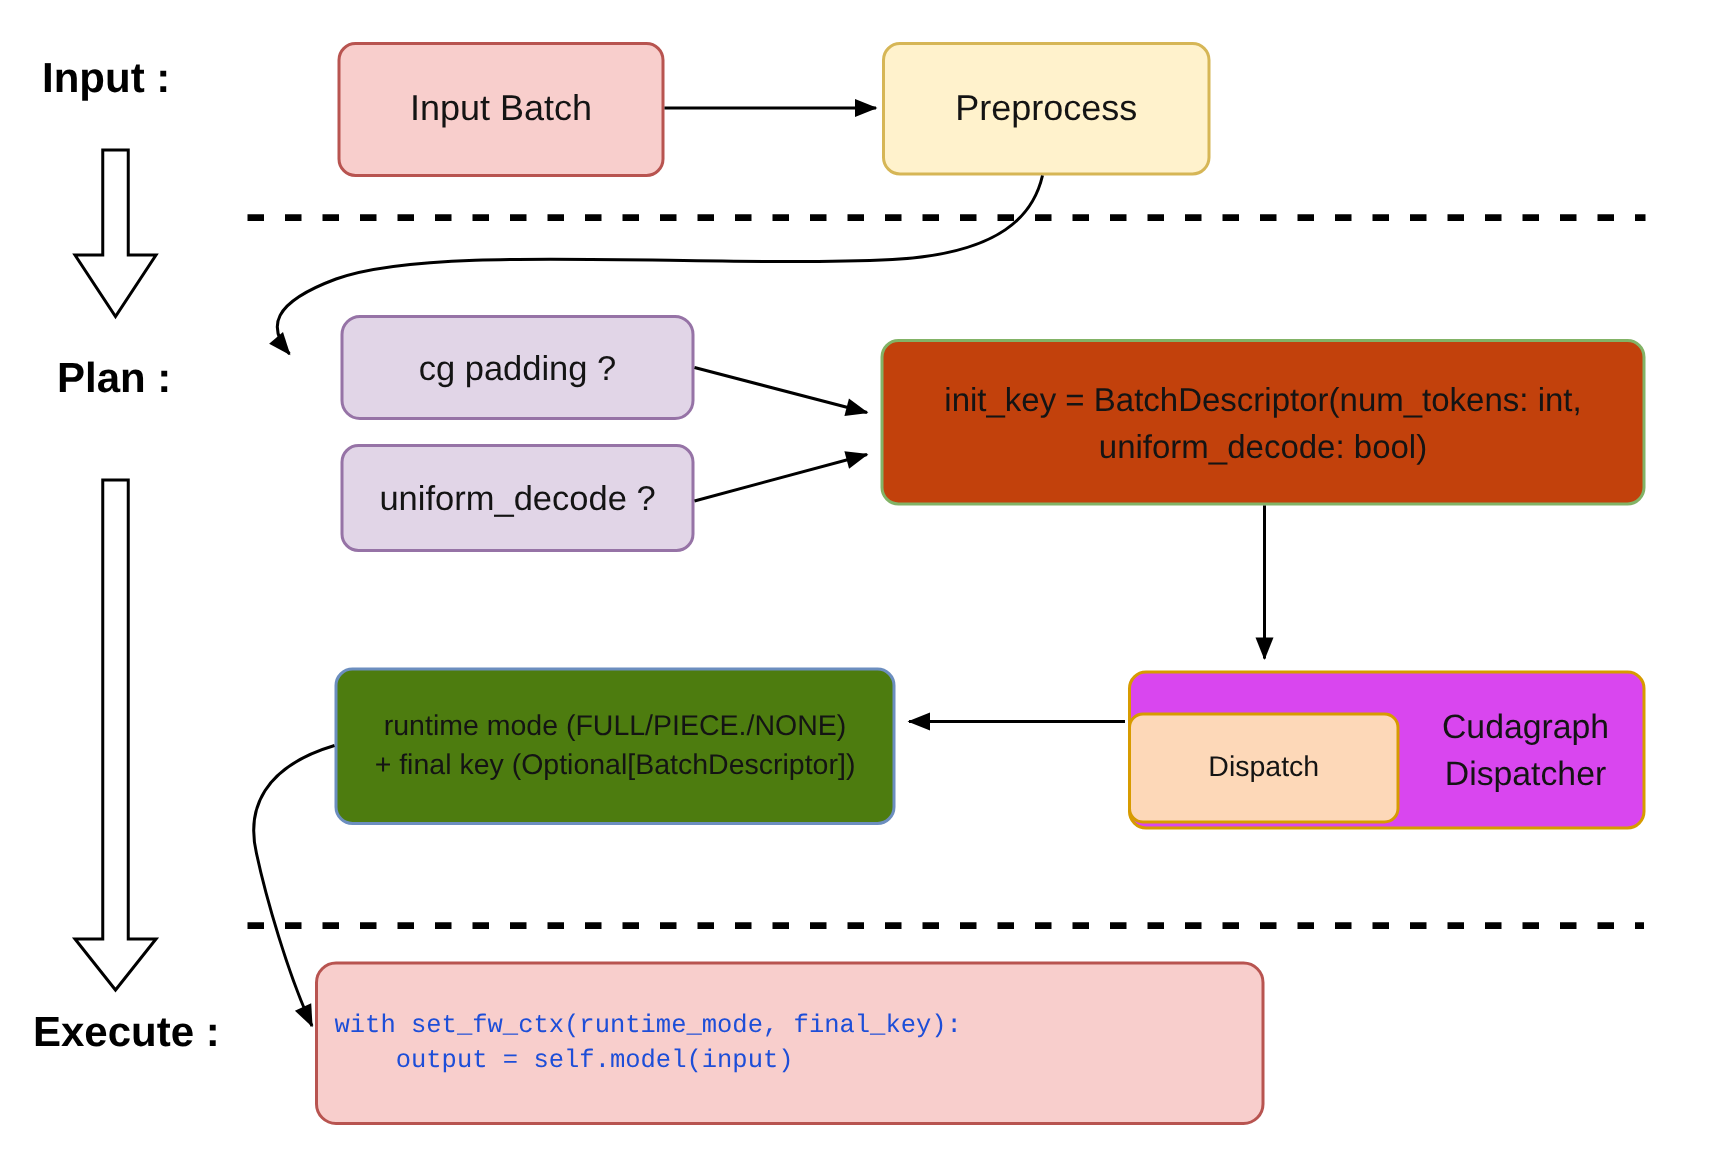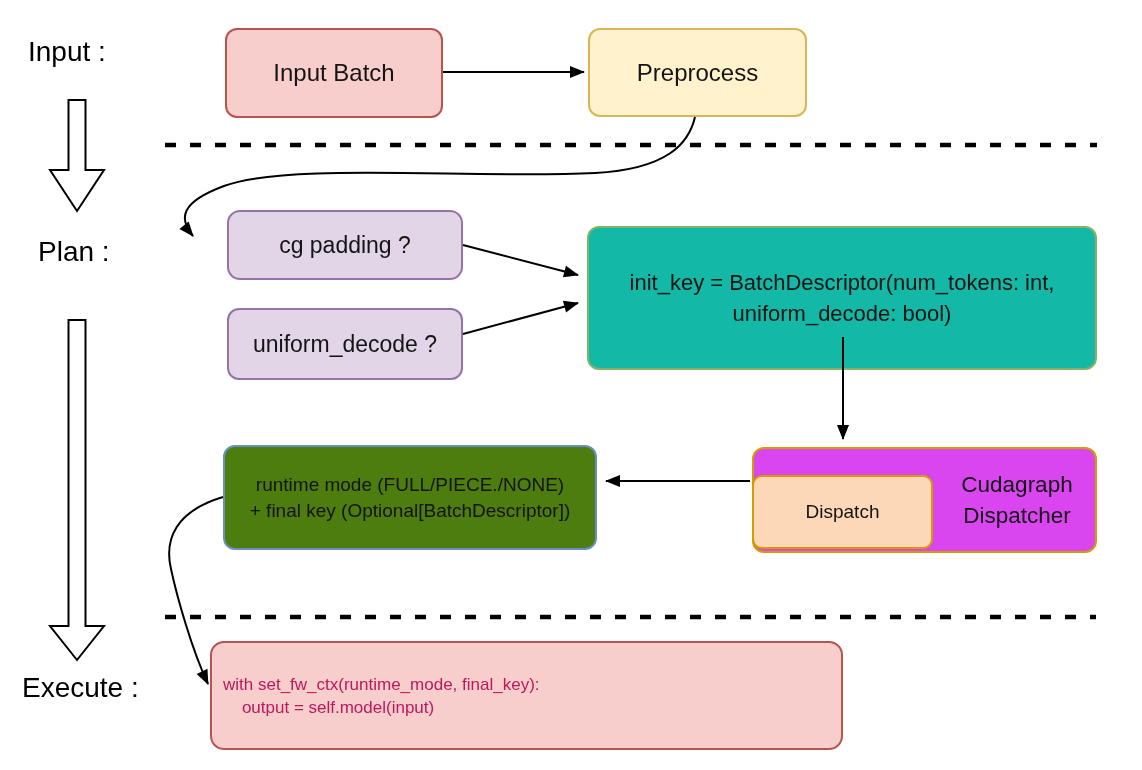--- a/index.html
+++ b/index.html
@@ -1,47 +1,47 @@
 <!DOCTYPE html>
 <html><head>
 <meta charset="utf-8">
 <style>
   html,body { margin:0; padding:0; background:#ffffff; }
   .canvas {
     position:relative; width:1142px; height:770px; background:#ffffff;
     font-family:"Liberation Sans", sans-serif; overflow:hidden;
   }
   .stage-label {
-    position:absolute; font-size:28px; font-weight:400; color:#000;
+    position:absolute; font-size:28px; font-weight:700; color:#000;
     white-space:nowrap; z-index:2;
   }
   .node {
     position:absolute; box-sizing:border-box; z-index:2;
     display:flex; flex-direction:column; align-items:center; justify-content:center;
     text-align:center; border:2px solid #14532d; border-radius:12px; color:#141414;
   }
   .node span { display:block; }
   #n-input-batch { left:225px; top:28px;  width:218px; height:90px;  background:#f8cecc; border-color:#b85450; font-size:24px; }
   #n-preprocess  { left:588px; top:28px;  width:219px; height:89px;  background:#fff2cc; border-color:#d6b656; font-size:24px; }
   #n-cg-padding  { left:227px; top:210px; width:236px; height:70px;  background:#e1d5e7; border-color:#9673a6; font-size:23px;border-radius:13px; }
-  #n-uniform     { left:227px; top:308px; width:236px; height:72px;  background:#e1d5e7; border-color:#9673a6; font-size:23px; }
-  #n-init-key    { left:587px; top:226px; width:510px; height:144px; background:#14b8a6; border-color:#82b366; font-size:22px; line-height:31px; }
+  #n-uniform     { left:227px; top:296px; width:236px; height:72px;  background:#e1d5e7; border-color:#9673a6; font-size:23px; }
+  #n-init-key    { left:587px; top:226px; width:510px; height:111px; background:#c2410c; border-color:#82b366; font-size:22px; line-height:31px; }
   #n-cudagraph   { left:752px; top:447px; width:345px; height:106px; background:#d946ef; border-color:#d79b00; }
   #n-cudagraph .cd-label {
     position:absolute; left:181px; top:0; width:164px; height:100%;
     display:flex; flex-direction:column; align-items:center; justify-content:center;
     font-size:22.5px; line-height:31px;
   }
   #n-dispatch    { left:752px; top:443px; width:181px; height:74px;  background:#fdd8b8; border-color:#d79b00; font-size:19px; border-radius:10px; z-index:3;margin-top:32px; }
   #n-runtime     { left:223px; top:445px; width:374px; height:105px; background:#4d7c0f; border-color:#6c8ebf; font-size:19px; line-height:26px; }
   #n-execute     { left:210px; top:641px; width:633px; height:109px; background:#f8cecc; border-color:#b85450; border-radius:14px;
                    align-items:flex-start; padding-left:11px; }
   .code-line {
-    font-family:Liberation Sans, sans-serif; font-size:17px; line-height:23px;
-    white-space:pre; text-align:left; color:#be185d;
+    font-family:Liberation Mono, monospace; font-size:17px; line-height:23px;
+    white-space:pre; text-align:left; color:#1d4ed8;
   }
   svg.overlay { position:absolute; left:0; top:0; z-index:5; pointer-events:none; }
 </style>
 </head>
 <body>
 
 <div class="canvas">
 
   <div class="stage-label" style="left:28px; top:36px;">Input :</div>
   <div class="stage-label" style="left:38px; top:236px;">Plan :</div>

